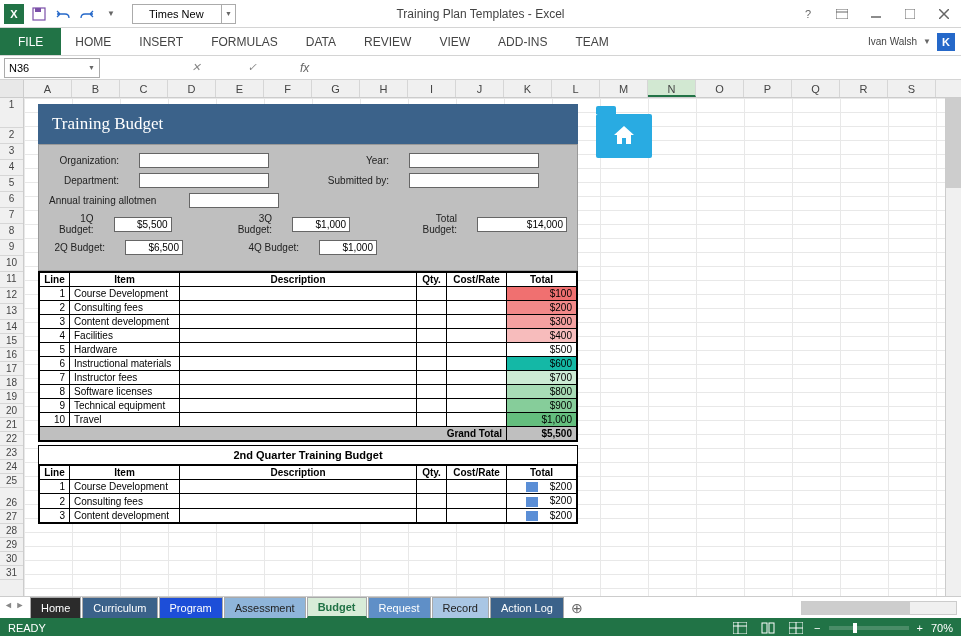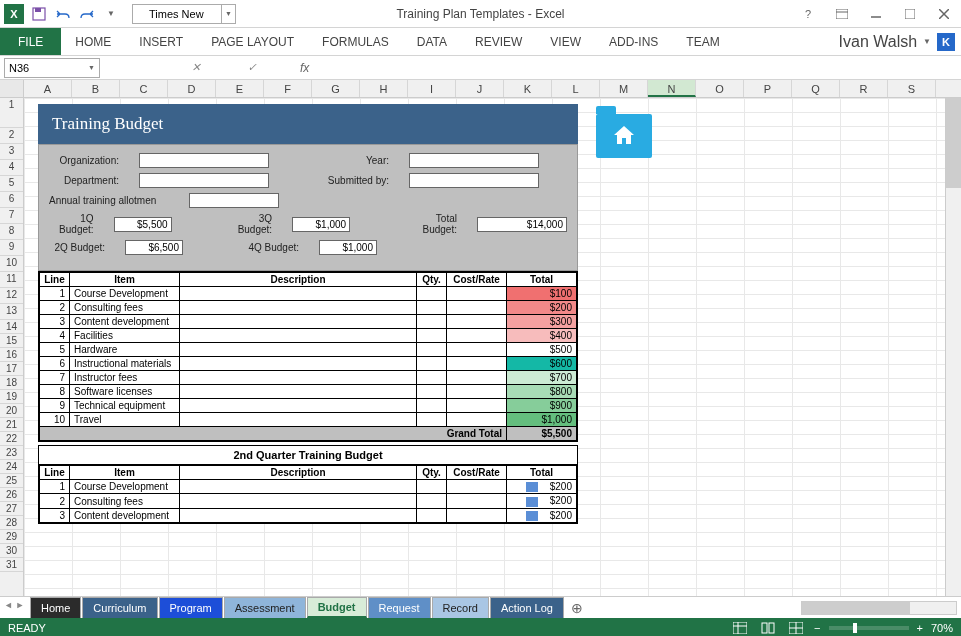--- a/index.html
+++ b/index.html
@@ -158,30 +158,29 @@
         </svg>
       </div>
   </div>
 </div>
 
 <div class="ribbon">
   <div class="file-tab">FILE</div>
   <div id="ribbon-tabs-container" style="display:flex">
       <div class="rtab">HOME</div>
       <div class="rtab">INSERT</div>
-      <div class="rtab">PAGE LAYOUT</div>
       <div class="rtab">FORMULAS</div>
       <div class="rtab">DATA</div>
       <div class="rtab">REVIEW</div>
       <div class="rtab">VIEW</div>
       <div class="rtab">ADD-INS</div>
       <div class="rtab">TEAM</div>
     </div>
   <div class="ribbon-right">
-    <span style="color:#444;font-size:16px">Ivan Walsh</span>
+    <span style="color:#444;font-size:10px">Ivan Walsh</span>
     <span style="font-size:8px;color:#666">▼</span>
     <div class="user-badge">K</div>
   </div>
 </div>
 
 <div class="fbar">
   <div class="name-box">
     <span>N36</span>
     <span style="font-size:7px;color:#666">▼</span>
   </div>
@@ -237,21 +236,21 @@
       <div class="rh" style="height: 14px;">16</div>
       <div class="rh" style="height: 14px;">17</div>
       <div class="rh" style="height: 14px;">18</div>
       <div class="rh" style="height: 14px;">19</div>
       <div class="rh" style="height: 14px;">20</div>
       <div class="rh" style="height: 14px;">21</div>
       <div class="rh" style="height: 14px;">22</div>
       <div class="rh" style="height: 14px;">23</div>
       <div class="rh" style="height: 14px;">24</div>
       <div class="rh" style="height: 14px;">25</div>
-      <div class="rh" style="height: 14px;">26</div>
+      <div class="rh" style="height: 14px; margin-top: 8px;">26</div>
       <div class="rh" style="height: 14px;">27</div>
       <div class="rh" style="height: 14px;">28</div>
       <div class="rh" style="height: 14px;">29</div>
       <div class="rh" style="height: 14px;">30</div>
       <div class="rh" style="height: 14px;">31</div>
     </div>
   <div class="sheet">
     <div class="gridlines"></div>
 
     <div class="budget">

